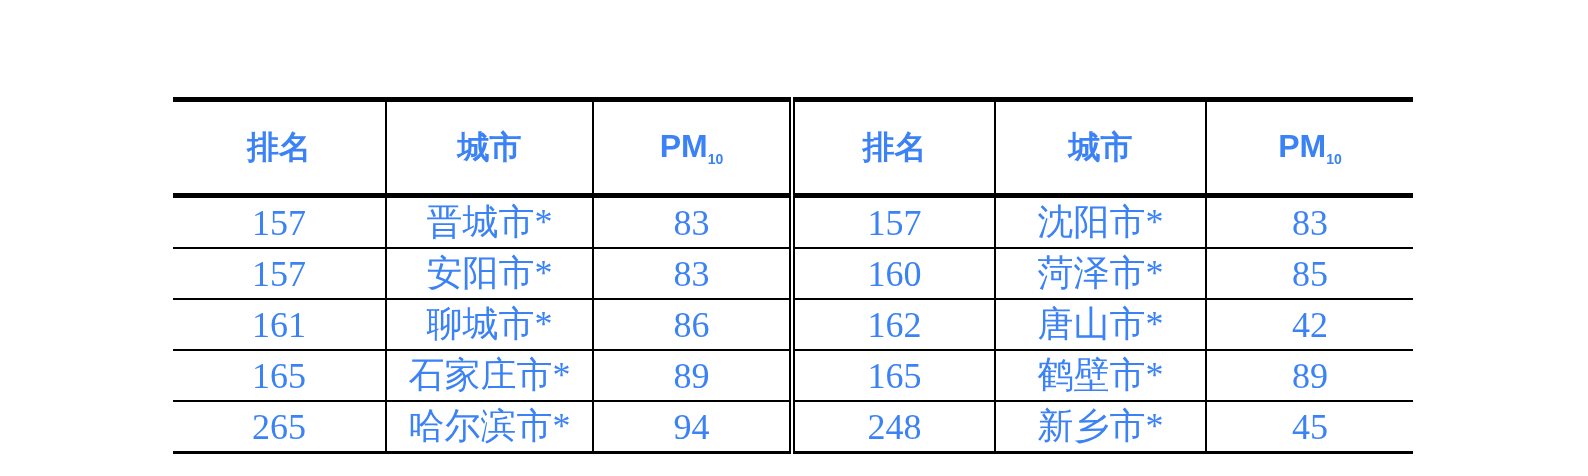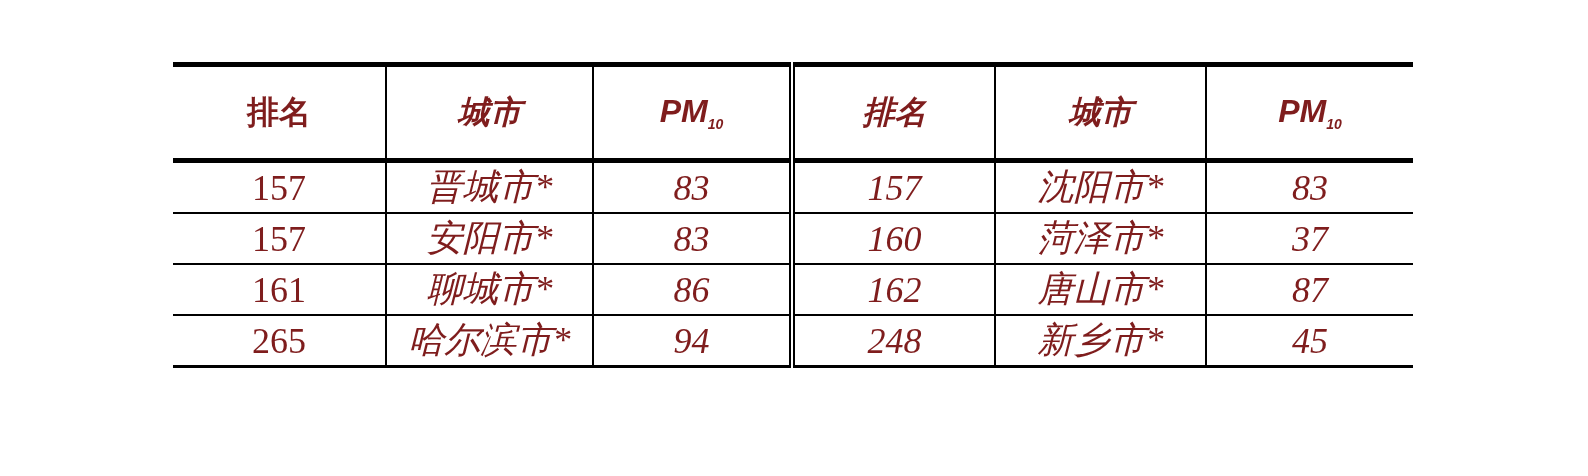--- a/index.html
+++ b/index.html
@@ -13,21 +13,22 @@
   }
   .table-wrap {
     position: absolute;
     left: 173px;
     top: 62px;
   }
   table.rank-table {
     border-collapse: collapse;
     table-layout: fixed;
     width: 1240px;
-    color: #7f1d1d;
+    color: #3b82f6;
+    margin-top: 35px;
   }
   table.rank-table th,
   table.rank-table td {
     padding: 0;
     text-align: center;
     vertical-align: middle;
     overflow: hidden;
     white-space: nowrap;
   }
   
@@ -42,21 +43,20 @@
   
   table.rank-table td {
     height: 42px;
     font-size: 36px;
     border-bottom: 2px solid #000;
   }
   
   table.rank-table th + th,
   table.rank-table td + td {
     border-left: 2px solid #000;
-    font-style: italic;
   }
   
   table.rank-table .mid {
     border-left: 6px double #000;
   }
   
   table.rank-table tr:last-child td {
     border-bottom: 3px solid #000;
   }
   .pm-sub {
@@ -99,29 +99,37 @@
         <td class="mid">157</td>
         <td>沈阳市*</td>
         <td>83</td>
       </tr>
       <tr>
         <td>157</td>
         <td>安阳市*</td>
         <td>83</td>
         <td class="mid">160</td>
         <td>菏泽市*</td>
-        <td>37</td>
+        <td>85</td>
       </tr>
       <tr>
         <td>161</td>
         <td>聊城市*</td>
         <td>86</td>
         <td class="mid">162</td>
         <td>唐山市*</td>
-        <td>87</td>
+        <td>42</td>
+      </tr>
+      <tr>
+        <td>165</td>
+        <td>石家庄市*</td>
+        <td>89</td>
+        <td class="mid">165</td>
+        <td>鹤壁市*</td>
+        <td>89</td>
       </tr>
       <tr>
         <td>265</td>
         <td>哈尔滨市*</td>
         <td>94</td>
         <td class="mid">248</td>
         <td>新乡市*</td>
         <td>45</td>
       </tr>
     </tbody>

